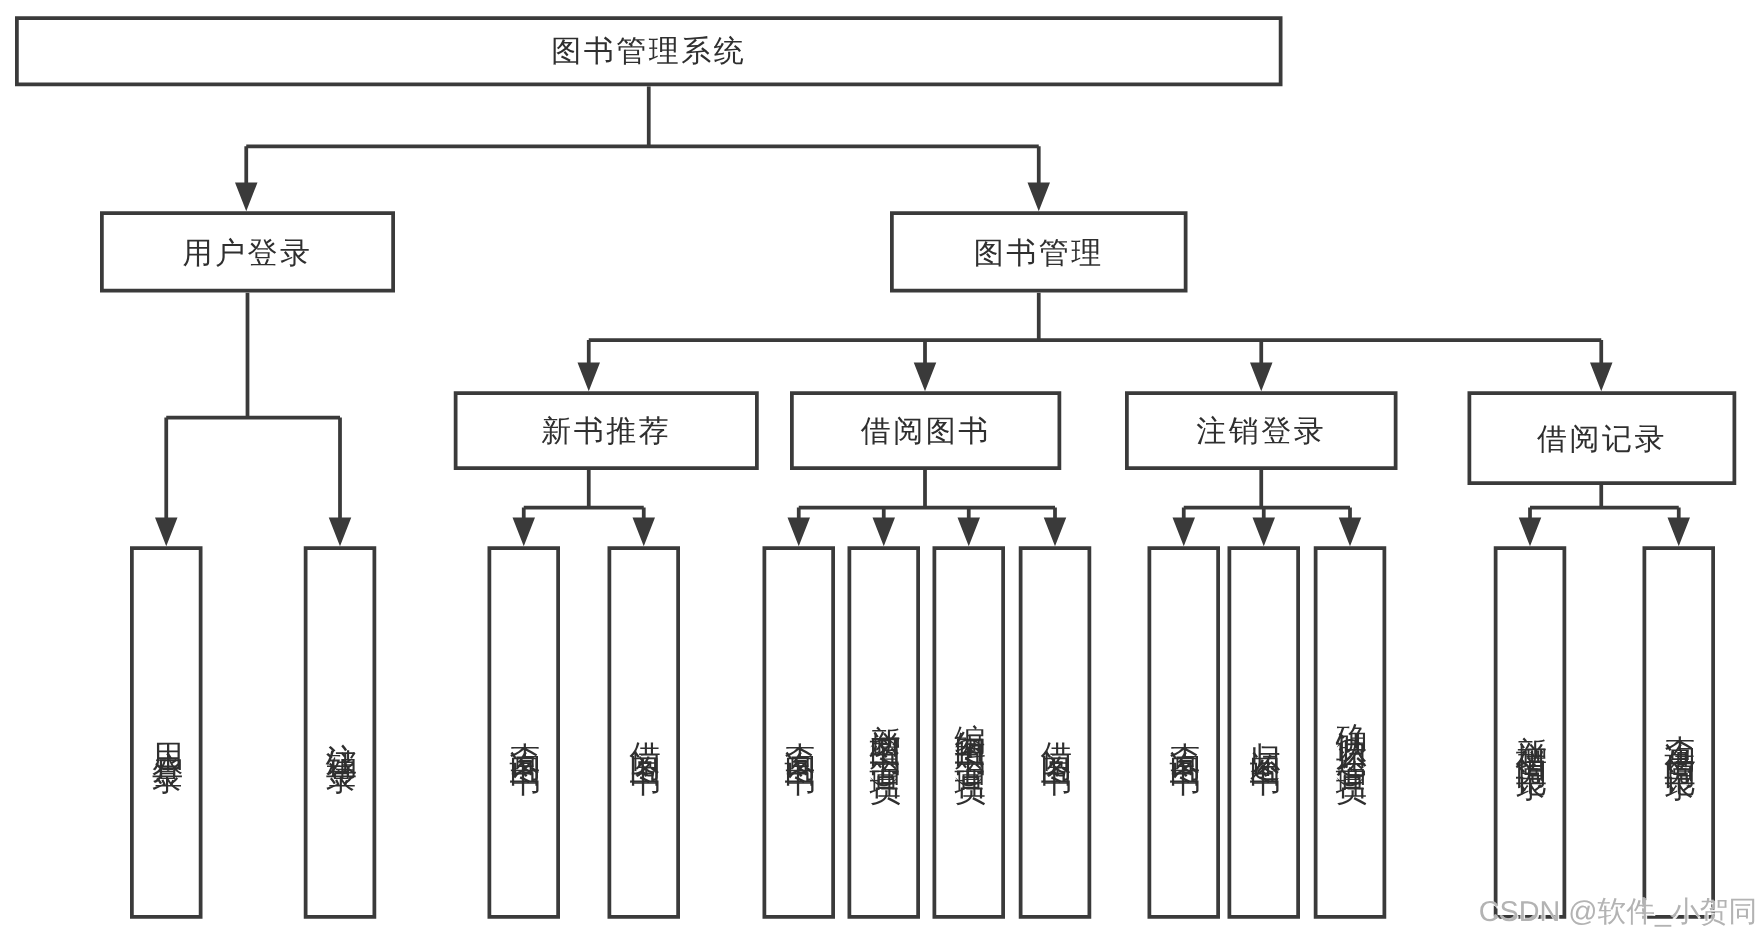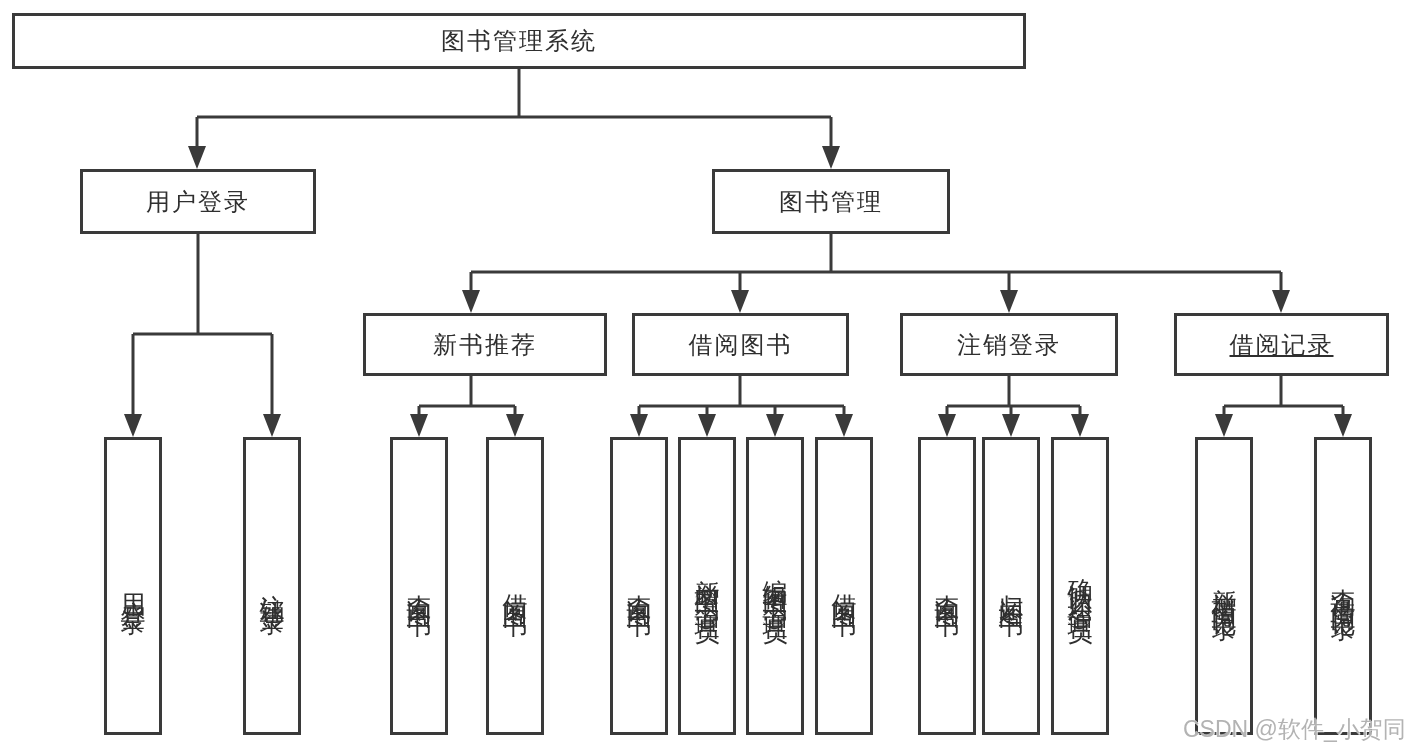--- a/index.html
+++ b/index.html
@@ -102,21 +102,21 @@
 
   <div class="node h-label" style="left:363px; top:313px; width:244px; height:63px;">
     <span>新书推荐</span>
   </div>
   <div class="node h-label" style="left:632px; top:313px; width:217px; height:63px;">
     <span>借阅图书</span>
   </div>
   <div class="node h-label" style="left:900px; top:313px; width:218px; height:63px;">
     <span>注销登录</span>
   </div>
-  <div class="node h-label" style="left:1174px; top:313px; width:215px; height:63px;text-decoration:underline;">
+  <div class="node h-label" style="left:1174px; top:313px; width:215px; height:75px;">
     <span>借阅记录</span>
   </div>
 
   <div class="node leaf" style="left:104px; top:437px; width:58px; height:298px;">
     <span class="v-label">用户登录</span>
   </div>
   <div class="node leaf" style="left:243px; top:437px; width:58px; height:298px;">
     <span class="v-label">注销登录</span>
   </div>
 

